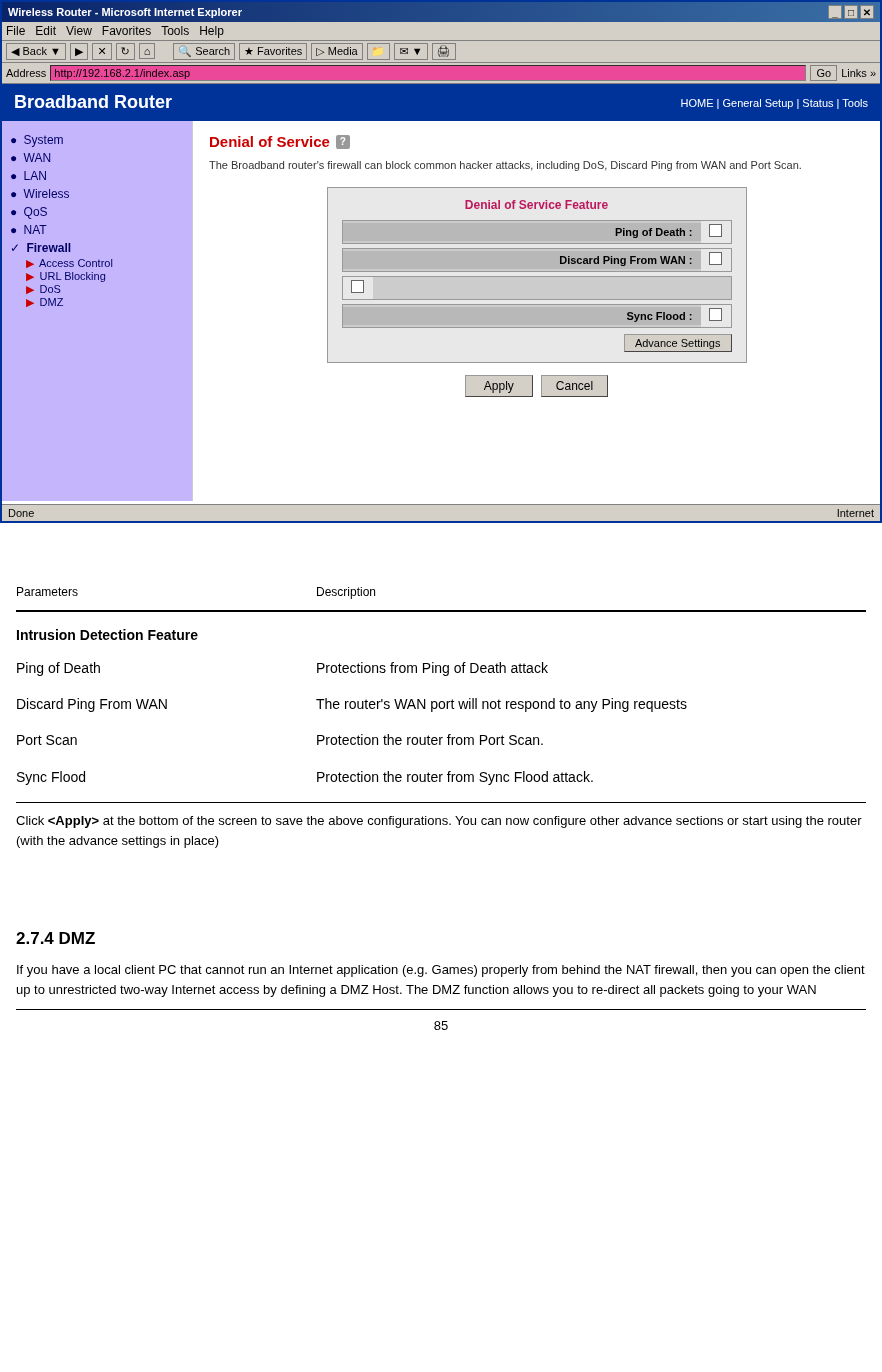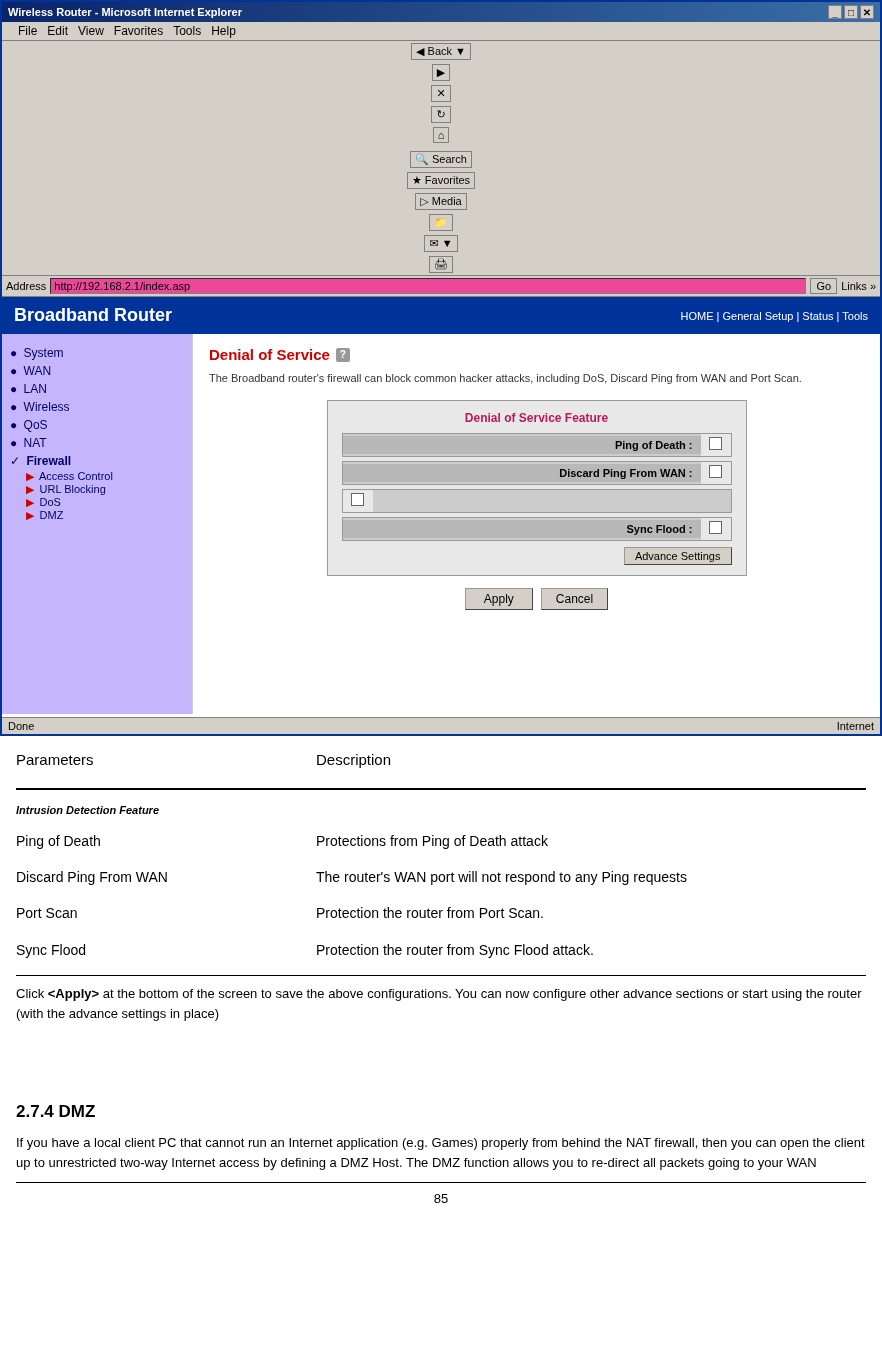--- a/index.html
+++ b/index.html
@@ -38,34 +38,33 @@
       border: 1px solid #808080;
       font-size: 10px;
       text-align: center;
       line-height: 13px;
       cursor: pointer;
       color: #000;
     }
     .menu-bar {
       background: #d4d0c8;
       border-bottom: 1px solid #808080;
-      padding: 2px 16px;
+      padding: 2px 4px;
       font-size: 12px;
       display: flex;
       gap: 10px;
     }
     .menu-bar span { cursor: pointer; }
     .toolbar {
       background: #d4d0c8;
       padding: 2px 4px;
       display: flex;
-      align-items: center;
+      align-items: flex-start;
       gap: 4px;
       border-bottom: 1px solid #808080;
-      flex-direction: column;
     }
     .toolbar-btn {
       background: #d4d0c8;
       border: 1px solid #808080;
       padding: 1px 4px;
       font-size: 11px;
       cursor: pointer;
       display: flex;
       align-items: center;
       gap: 2px;
@@ -262,37 +261,37 @@
 
     
     .doc-content {
       padding: 12px 16px;
       font-size: 14px;
       line-height: 1.6;
     }
     .doc-table-header {
       display: flex;
       border-bottom: 2px solid #000;
-      padding-bottom: 16px;
+      padding-bottom: 8px;
       margin-bottom: 8px;
-      font-size: 15px;
+      font-size: 12px;
+      margin-top: 48px;
     }
     .doc-table-header .col-param {
       width: 300px;
       font-weight: normal;
     }
     .doc-table-header .col-desc {
       flex: 1;
       font-weight: normal;
     }
     .doc-section-title {
-      font-size: 11px;
+      font-size: 14px;
       font-weight: bold;
       margin: 12px 0 10px 0;
-      font-style: italic;
     }
     .doc-row {
       display: flex;
       margin-bottom: 14px;
       align-items: flex-start;
     }
     .doc-row .param {
       width: 300px;
       font-size: 14px;
     }

